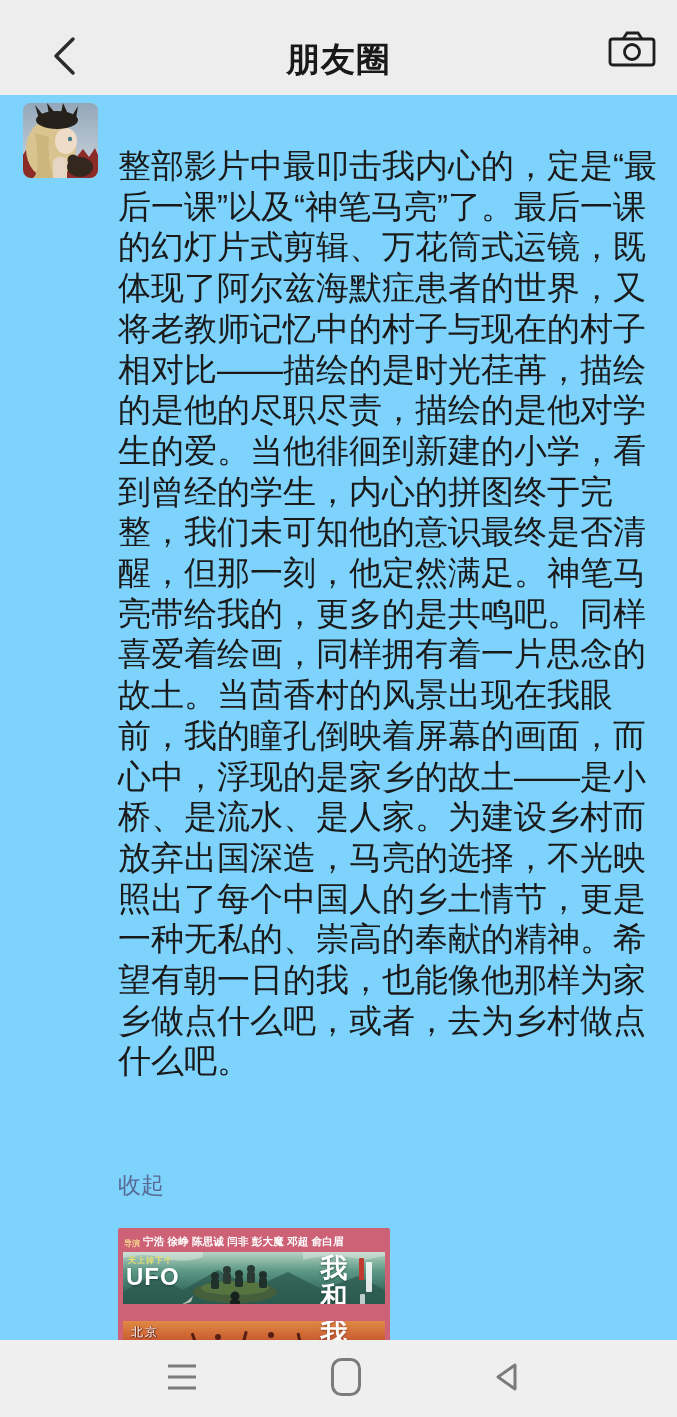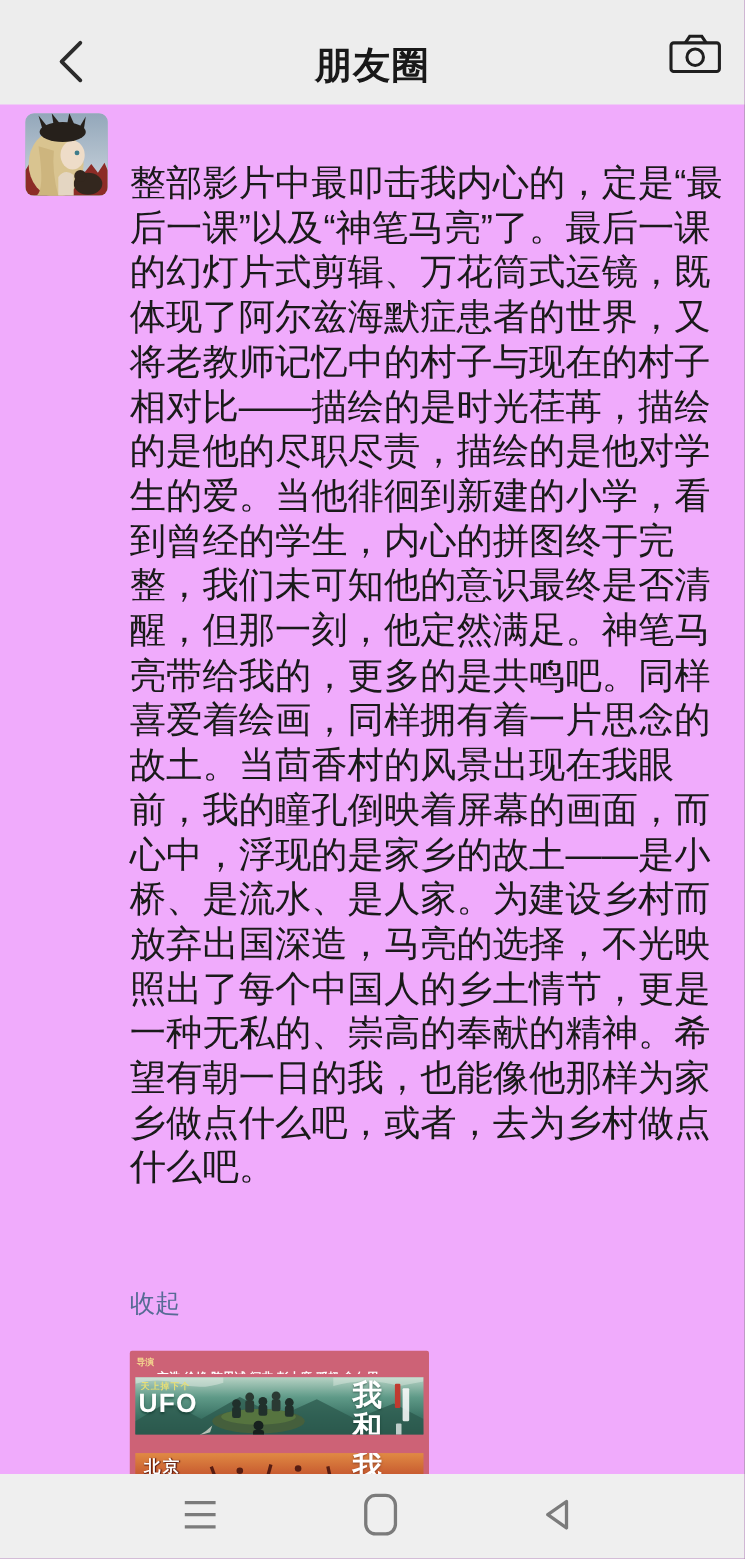--- a/index.html
+++ b/index.html
@@ -1,17 +1,17 @@
 <!DOCTYPE html>
 <html><head>
 <meta charset="utf-8">
 <style>
   html,body{margin:0;padding:0;background:#888;}
   .screen{
-    position:relative;width:677px;height:1417px;background:#f0abfc;
+    position:relative;width:677px;height:1417px;background:#7dd3fc;
     font-family:"Liberation Sans","DejaVu Sans",sans-serif;
     overflow:hidden;margin:0 auto;
   }
   
   .header{position:absolute;top:0;left:0;width:677px;height:95px;background:#ededed;z-index:5;}
   .back-btn{position:absolute;left:50px;top:35px;width:28px;height:42px;cursor:pointer;}
   .page-title{position:absolute;left:0;right:0;top:37px;text-align:center;
     font-size:34px;font-weight:600;color:#191919;letter-spacing:1px;}
   .camera-btn{position:absolute;right:20px;top:29px;width:50px;height:40px;cursor:pointer;}
   
@@ -19,39 +19,39 @@
     overflow:hidden;background:#a7b6c5;}
   .username{position:absolute;left:118px;top:99px;font-size:31px;font-weight:700;color:#576b95;}
   .body-text{position:absolute;left:118px;top:146px;width:549px;
     font-size:33px;line-height:40.7px;color:#1a1a1a;word-break:break-all;}
   .body-text p{margin:0;}
   .collapse-link{position:absolute;left:118px;top:1170px;font-size:23px;color:#576b95;cursor:pointer;}
   
   .poster{position:absolute;left:118px;top:1228px;width:272px;height:120px;background:#cd6276;
     overflow:hidden;border-radius:2px;cursor:pointer;}
   .poster-directors{position:absolute;left:6px;top:5px;width:260px;height:16px;
-    display:flex;align-items:flex-start;white-space:nowrap;overflow:hidden;}
+    display:flex;align-items:flex-end;white-space:nowrap;overflow:hidden;}
   .poster-directors .dir-label{font-size:8px;color:#f5d98f;font-weight:700;margin-right:3px;}
   .poster-directors .dir-names{font-size:10.5px;color:#ffffff;font-weight:700;letter-spacing:0.2px;margin-top:12px;}
   .poster-scene{position:absolute;left:5px;top:24px;width:262px;height:52px;
     background:linear-gradient(180deg,#b7d2c4 0%,#5f9a88 35%,#3a7264 70%,#28564b 100%);overflow:hidden;}
   .scene-svg{position:absolute;left:0;top:0;}
   .ufo-caption{position:absolute;left:5px;top:3px;font-size:8px;font-weight:700;color:#e9df74;letter-spacing:1px;}
   .ufo-title{position:absolute;left:3px;top:11px;font-size:24px;font-weight:900;color:#ffffff;
     letter-spacing:1px;text-shadow:0 1px 2px rgba(0,40,30,.5);}
   .main-title{position:absolute;right:36px;top:2px;width:30px;text-align:center;
     font-family:"Liberation Serif","DejaVu Serif",serif;font-weight:900;color:#ffffff;
     font-size:27px;line-height:29px;text-shadow:0 1px 2px rgba(0,40,30,.6);}
   .credits-col{position:absolute;right:8px;top:6px;width:20px;height:56px;}
   .credits-col .c1{position:absolute;left:2px;top:0;width:5px;height:22px;background:#c03a30;border-radius:1px;}
   .credits-col .c2{position:absolute;left:9px;top:4px;width:6px;height:30px;background:rgba(255,255,255,.85);border-radius:1px;}
   .credits-col .c3{position:absolute;left:3px;top:36px;width:5px;height:16px;background:rgba(255,255,255,.7);border-radius:1px;}
   .poster-bottom{position:absolute;left:5px;top:93px;width:262px;height:40px;
     background:linear-gradient(180deg,#e08a43 0%,#c2502c 60%,#8e2c1a 100%);overflow:hidden;}
-  .bottom-text{position:absolute;left:8px;top:3px;font-size:15px;font-weight:700;color:#ffffff;
+  .bottom-text{position:absolute;left:8px;top:3px;font-size:12px;font-weight:400;color:#ffffff;
     letter-spacing:2px;text-shadow:0 1px 1px #5a1a10,1px 0 1px #5a1a10;}
   .bottom-title-char{position:absolute;right:36px;top:-6px;width:30px;text-align:center;
     font-family:"Liberation Serif","DejaVu Serif",serif;font-weight:900;color:#ffffff;font-size:27px;
     text-shadow:0 1px 2px rgba(90,26,16,.6);}
   
   .navbar{position:absolute;left:0;top:1340px;width:677px;height:77px;background:#efefef;z-index:10;}
   .nav-menu{position:absolute;left:166px;top:22px;cursor:pointer;}
   .nav-home{position:absolute;left:330px;top:17px;cursor:pointer;}
   .nav-back{position:absolute;left:491px;top:20px;cursor:pointer;}
 </style>

